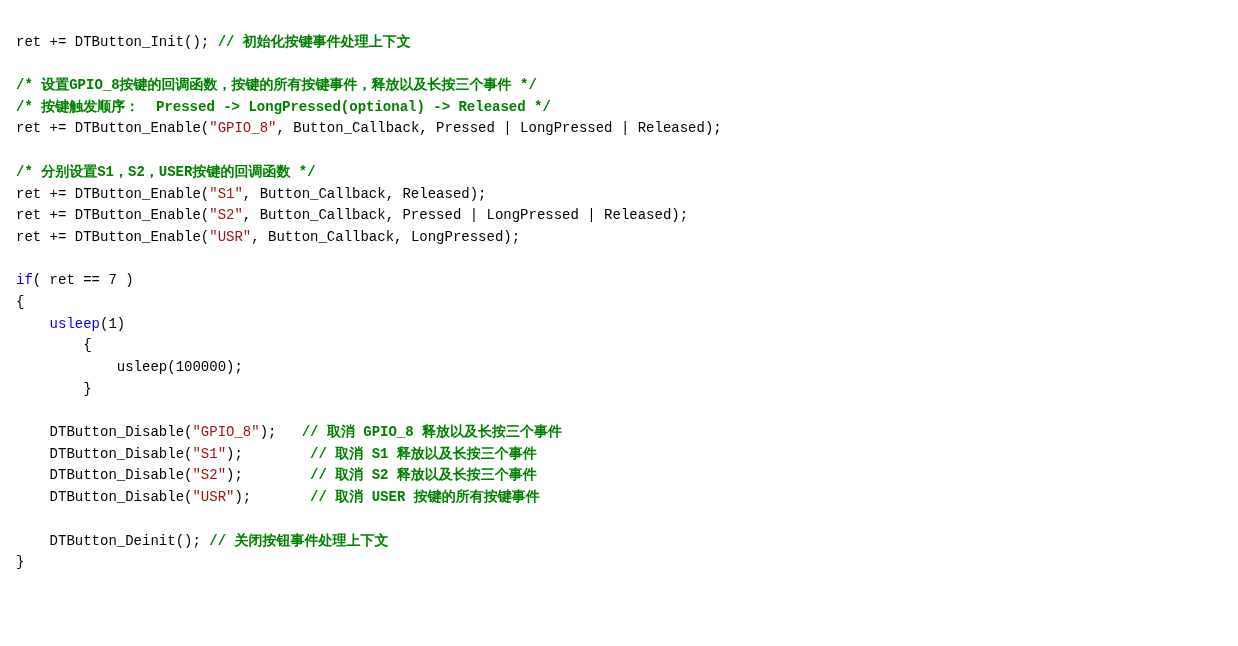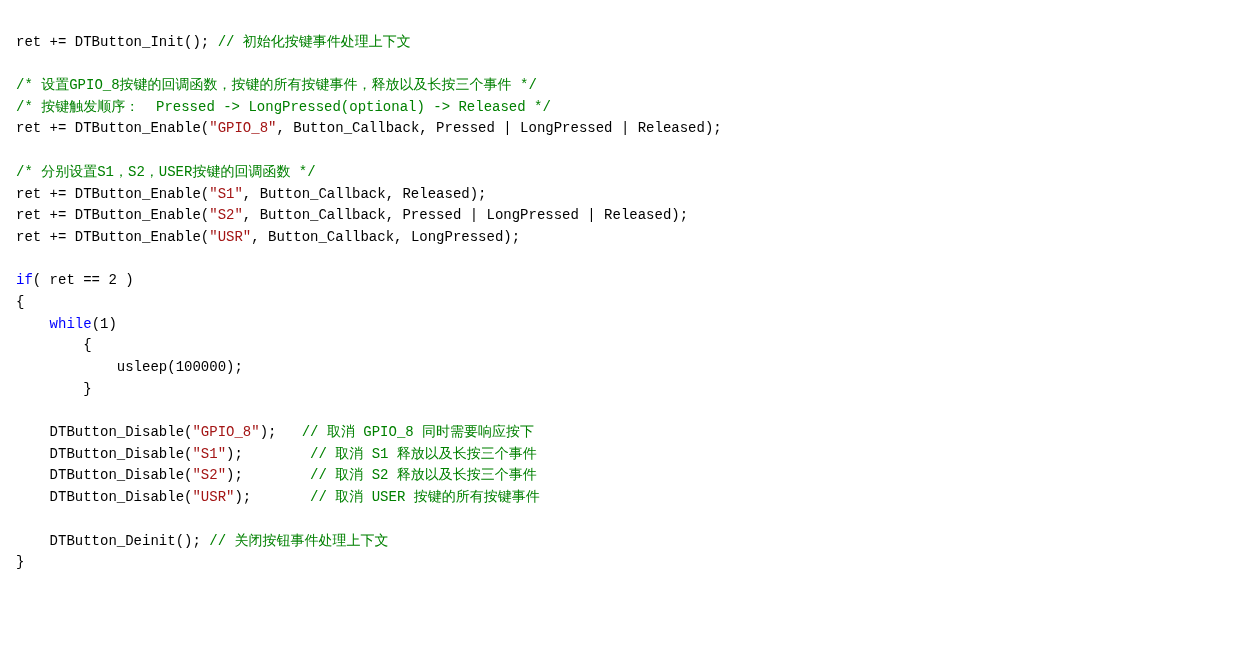--- a/index.html
+++ b/index.html
@@ -10,46 +10,46 @@
       line-height: 1.55;
       padding: 10px 16px;
       color: #000000;
     }
     .code-area {
       position: relative;
       white-space: pre;
     }
     .c-default { color: #000000; }
     .c-keyword { color: #0000ff; margin-top: 32px; }
-    .c-comment { color: #008000; }
+    .c-comment { color: #008000; font-weight: bold; }
     .c-string  { color: #a31515; }
   </style>
 </head>
 <body>
 
 <div class="code-area">
 <span class="c-default">ret += DTButton_Init(); </span><span class="c-comment">// 初始化按键事件处理上下文</span>
 
 <span class="c-comment">/* 设置GPIO_8按键的回调函数，按键的所有按键事件，释放以及长按三个事件 */</span>
 <span class="c-comment">/* 按键触发顺序：  Pressed -&gt; LongPressed(optional) -&gt; Released */</span>
 <span class="c-default">ret += DTButton_Enable(<span class="c-string">"GPIO_8"</span>, Button_Callback, Pressed | LongPressed | Released);</span>
 
 <span class="c-comment">/* 分别设置S1，S2，USER按键的回调函数 */</span>
 <span class="c-default">ret += DTButton_Enable(<span class="c-string">"S1"</span>, Button_Callback, Released);</span>
 <span class="c-default">ret += DTButton_Enable(<span class="c-string">"S2"</span>, Button_Callback, Pressed | LongPressed | Released);</span>
 <span class="c-default">ret += DTButton_Enable(<span class="c-string">"USR"</span>, Button_Callback, LongPressed);</span>
 
-<span class="c-keyword">if</span><span class="c-default">( ret == 2 )</span>
+<span class="c-keyword">if</span><span class="c-default">( ret == 7 )</span>
 <span class="c-default">{</span>
-    <span class="c-keyword">while</span><span class="c-default">(1)</span>
+    <span class="c-keyword">usleep</span><span class="c-default">(1)</span>
     <span class="c-default">    {</span>
           <span class="c-default">  usleep(100000);</span>
     <span class="c-default">    }</span>
 
-    <span class="c-default">DTButton_Disable(<span class="c-string">"GPIO_8"</span>);   </span><span class="c-comment">// 取消 GPIO_8 同时需要响应按下</span>
+    <span class="c-default">DTButton_Disable(<span class="c-string">"GPIO_8"</span>);   </span><span class="c-comment">// 取消 GPIO_8 释放以及长按三个事件</span>
     <span class="c-default">DTButton_Disable(<span class="c-string">"S1"</span>);        </span><span class="c-comment">// 取消 S1 释放以及长按三个事件</span>
     <span class="c-default">DTButton_Disable(<span class="c-string">"S2"</span>);        </span><span class="c-comment">// 取消 S2 释放以及长按三个事件</span>
     <span class="c-default">DTButton_Disable(<span class="c-string">"USR"</span>);       </span><span class="c-comment">// 取消 USER 按键的所有按键事件</span>
 
     <span class="c-default">DTButton_Deinit(); </span><span class="c-comment">// 关闭按钮事件处理上下文</span>
 <span class="c-default">}</span>
 
   
 </div>
 

